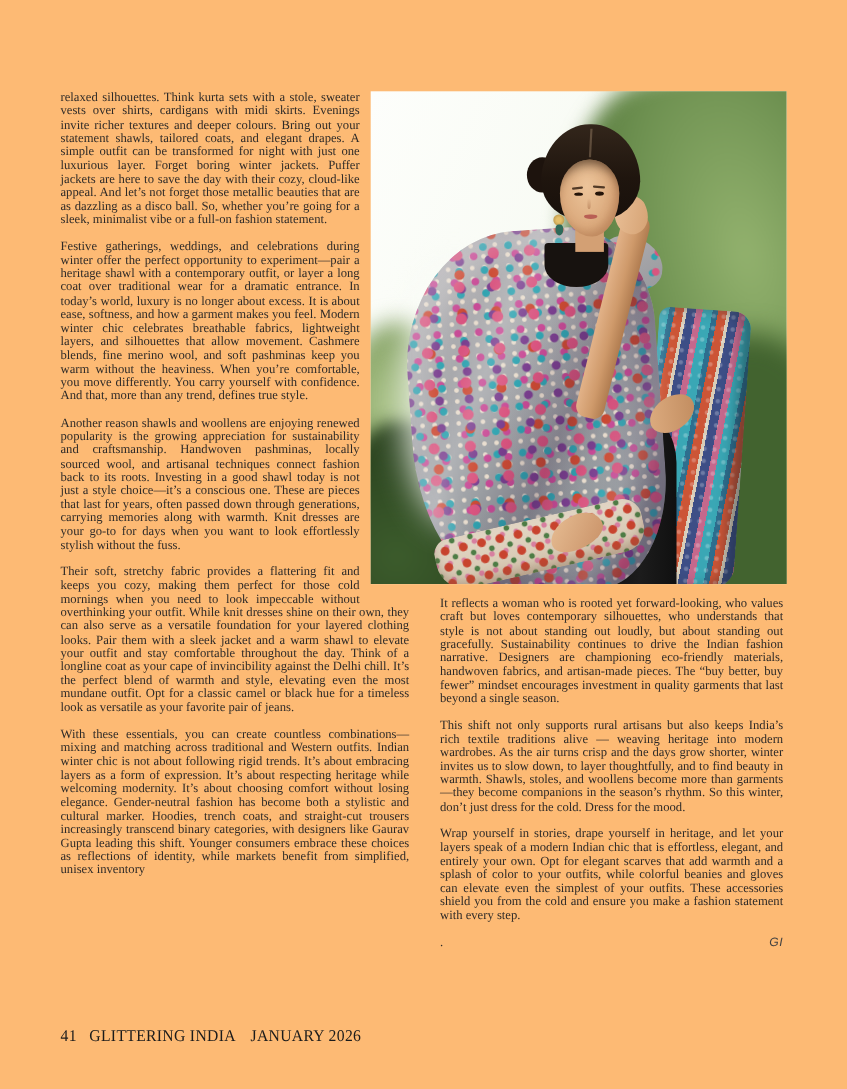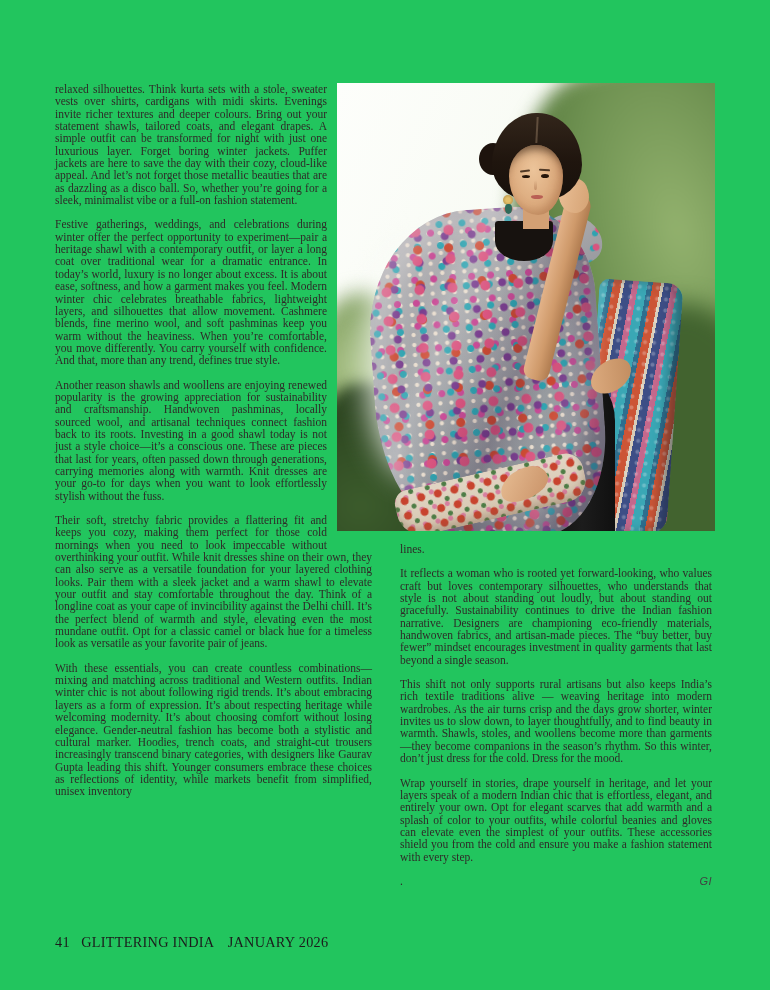--- a/index.html
+++ b/index.html
@@ -1,21 +1,21 @@
 <!DOCTYPE html>
 <html><head>
 <meta charset="utf-8">
 <style>
   html,body{margin:0;padding:0;}
   body{
     width:770px;height:990px;position:relative;background:#ffffff;
     font-family:"Liberation Serif", serif;
     -webkit-font-smoothing:antialiased;
   }
-  .page{position:absolute;inset:0;background:#22c55e;overflow:hidden;}
+  .page{position:absolute;inset:0;background:#fdba74;overflow:hidden;}
 
   
   .col{position:absolute;color:#2f2b28;font-size:11.5px;line-height:12.35px;text-align:justify;}
   .col p{margin:0 0 12px 0;padding:0;hyphens:none;}
   .col-left{left:55px;top:83px;width:317px;}
   .col-right{left:400px;top:543px;width:312px;}
   .wrap-spacer{float:right;width:45px;height:462px;}
   .end-line{display:flex;justify-content:space-between;align-items:baseline;margin-top:2px;}
   .end-dot{font-size:11.5px;color:#2f2b28;}
   .end-mark{font-family:"Liberation Sans", sans-serif;font-size:11px;color:#414141;letter-spacing:.5px;font-style:italic;}
@@ -157,21 +157,20 @@
       <span class="eye-l"></span>
       <span class="eye-r"></span>
       <span class="nose"></span>
       <span class="lips"></span>
     </div>
     <div class="ph ear-ring"></div>
     <div class="ph ear-drop"></div>
   </figure>
 
   <div class="col col-right">
-    <p>lines.</p>
     <p>It reflects a woman who is rooted yet forward-looking, who values craft but loves contemporary silhouettes, who understands that style is not about standing out loudly, but about standing out gracefully. Sustainability continues to drive the Indian fashion narrative. Designers are championing eco-friendly materials, handwoven fabrics, and artisan-made pieces. The “buy better, buy fewer” mindset encourages investment in quality garments that last beyond a single season.</p>
     <p>This shift not only supports rural artisans but also keeps India’s rich textile traditions alive — weaving heritage into modern wardrobes. As the air turns crisp and the days grow shorter, winter invites us to slow down, to layer thoughtfully, and to find beauty in warmth. Shawls, stoles, and woollens become more than garments—they become companions in the season’s rhythm. So this winter, don’t just dress for the cold. Dress for the mood.</p>
     <p>Wrap yourself in stories, drape yourself in heritage, and let your layers speak of a modern Indian chic that is effortless, elegant, and entirely your own. Opt for elegant scarves that add warmth and a splash of color to your outfits, while colorful beanies and gloves can elevate even the simplest of your outfits. These accessories shield you from the cold and ensure you make a fashion statement with every step.</p>
     <div class="end-line">
       <span class="end-dot">.</span>
       <span class="end-mark">GI</span>
     </div>
   </div>
 
   <footer class="footer">

